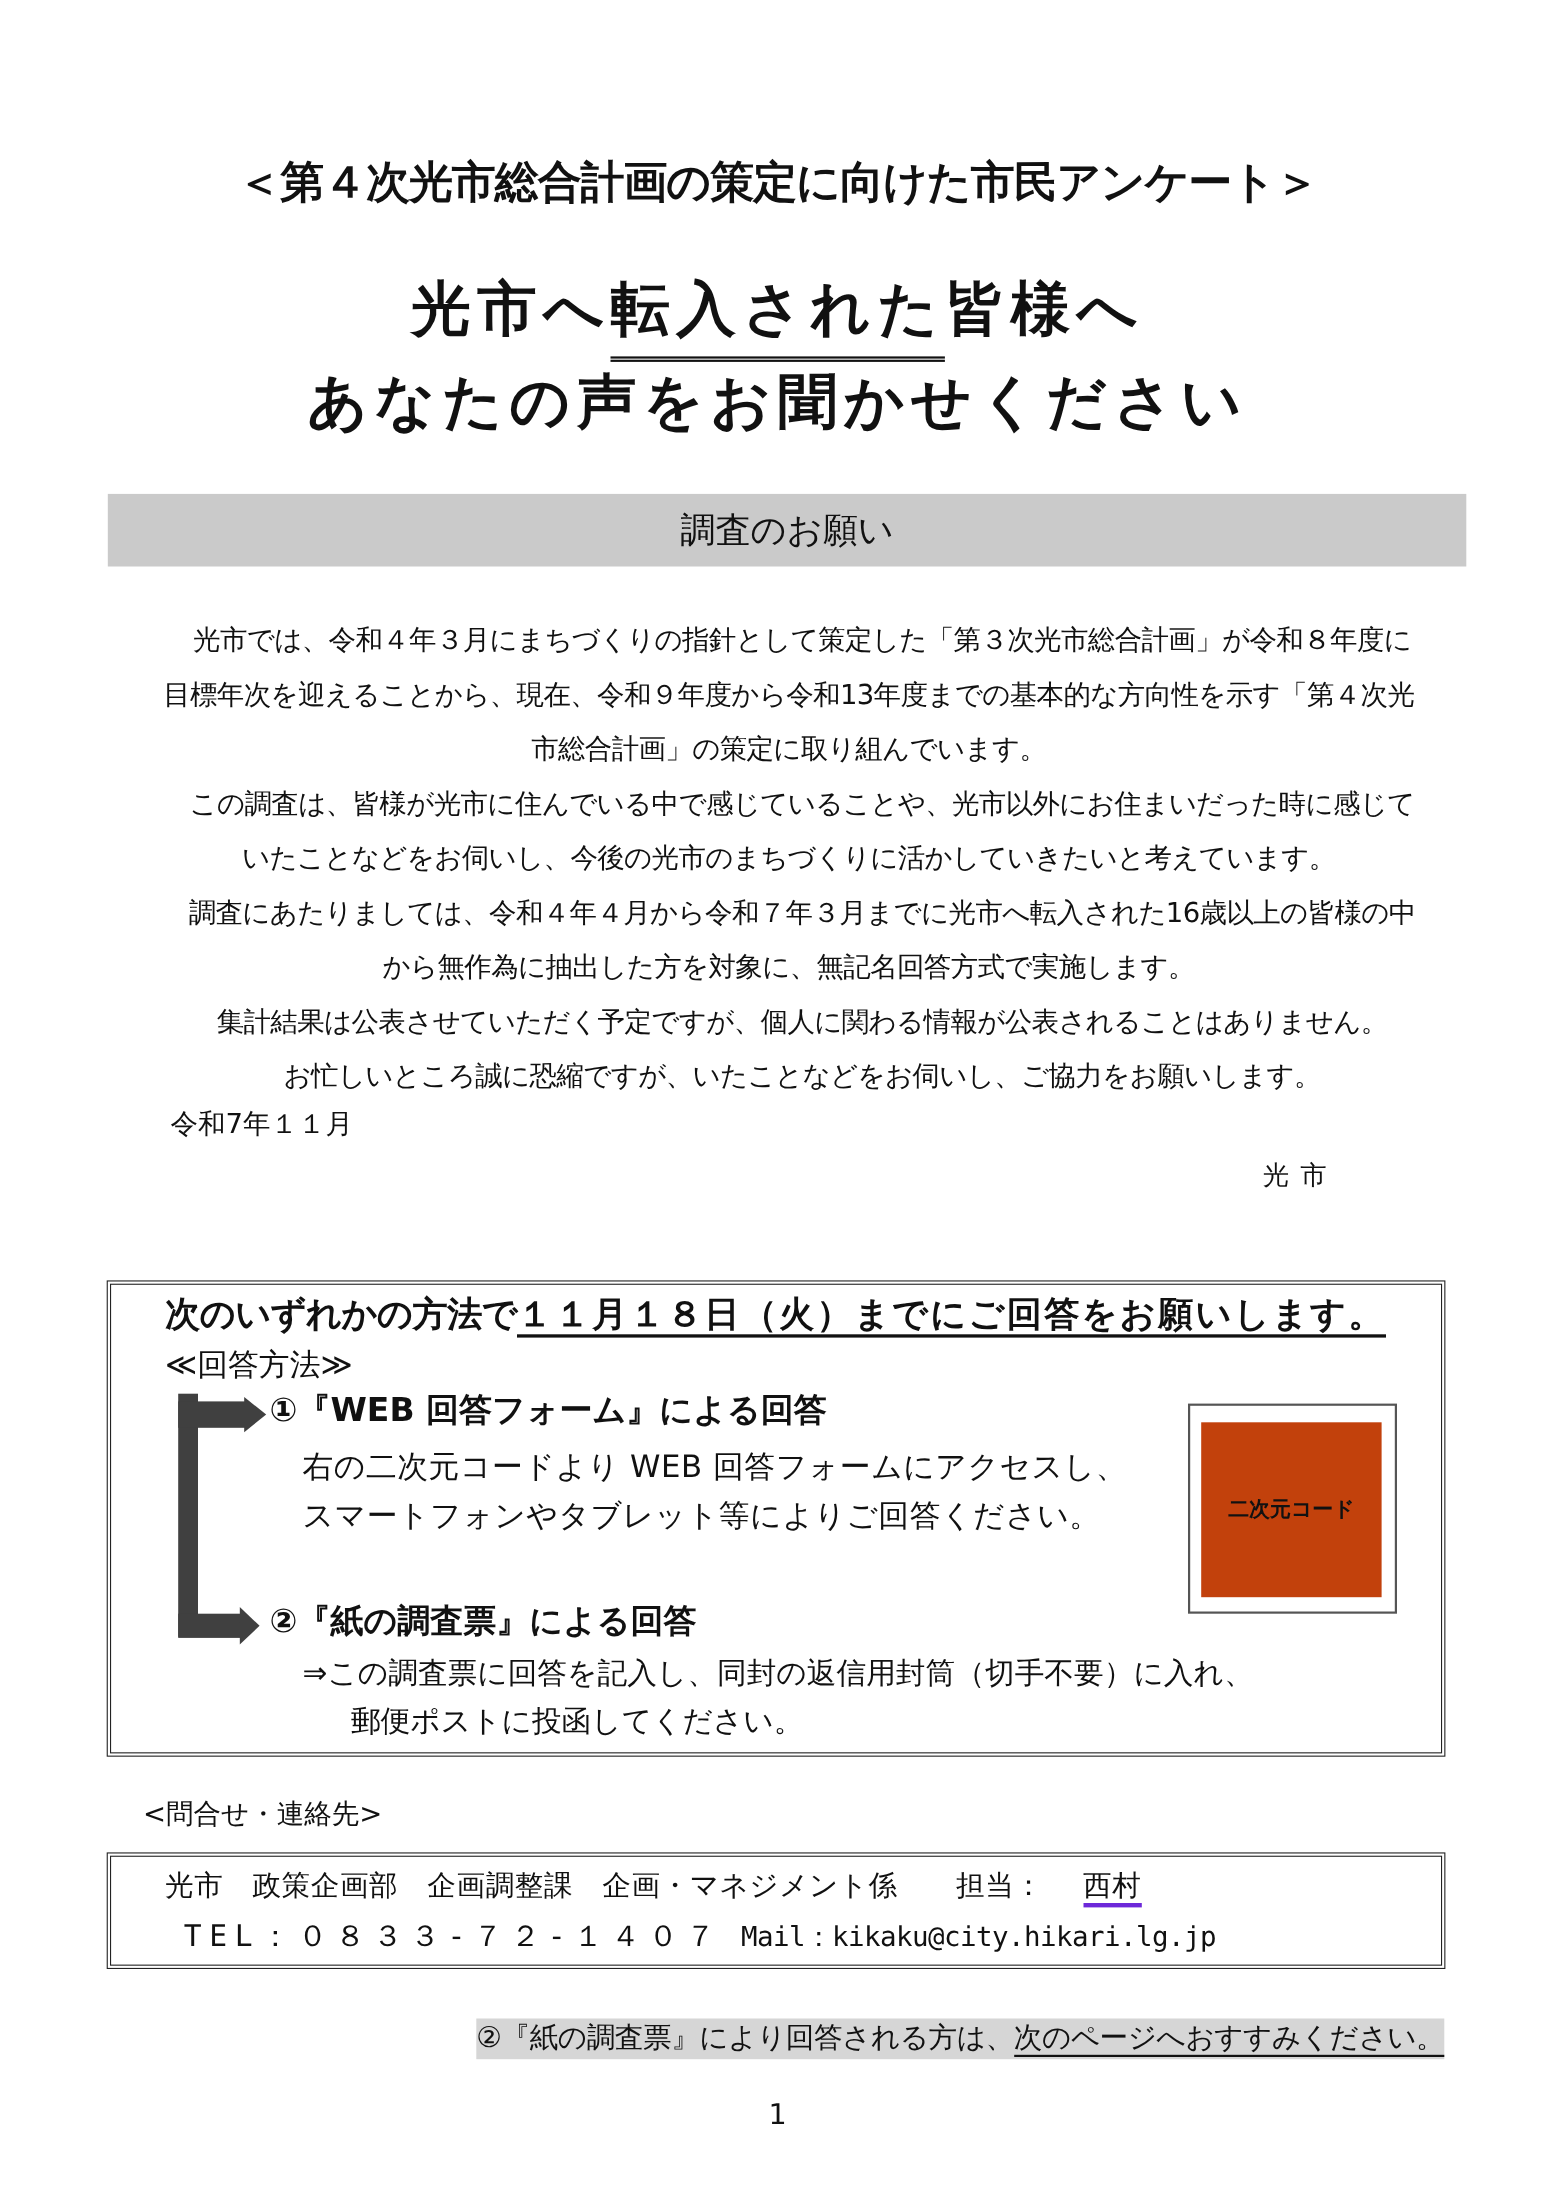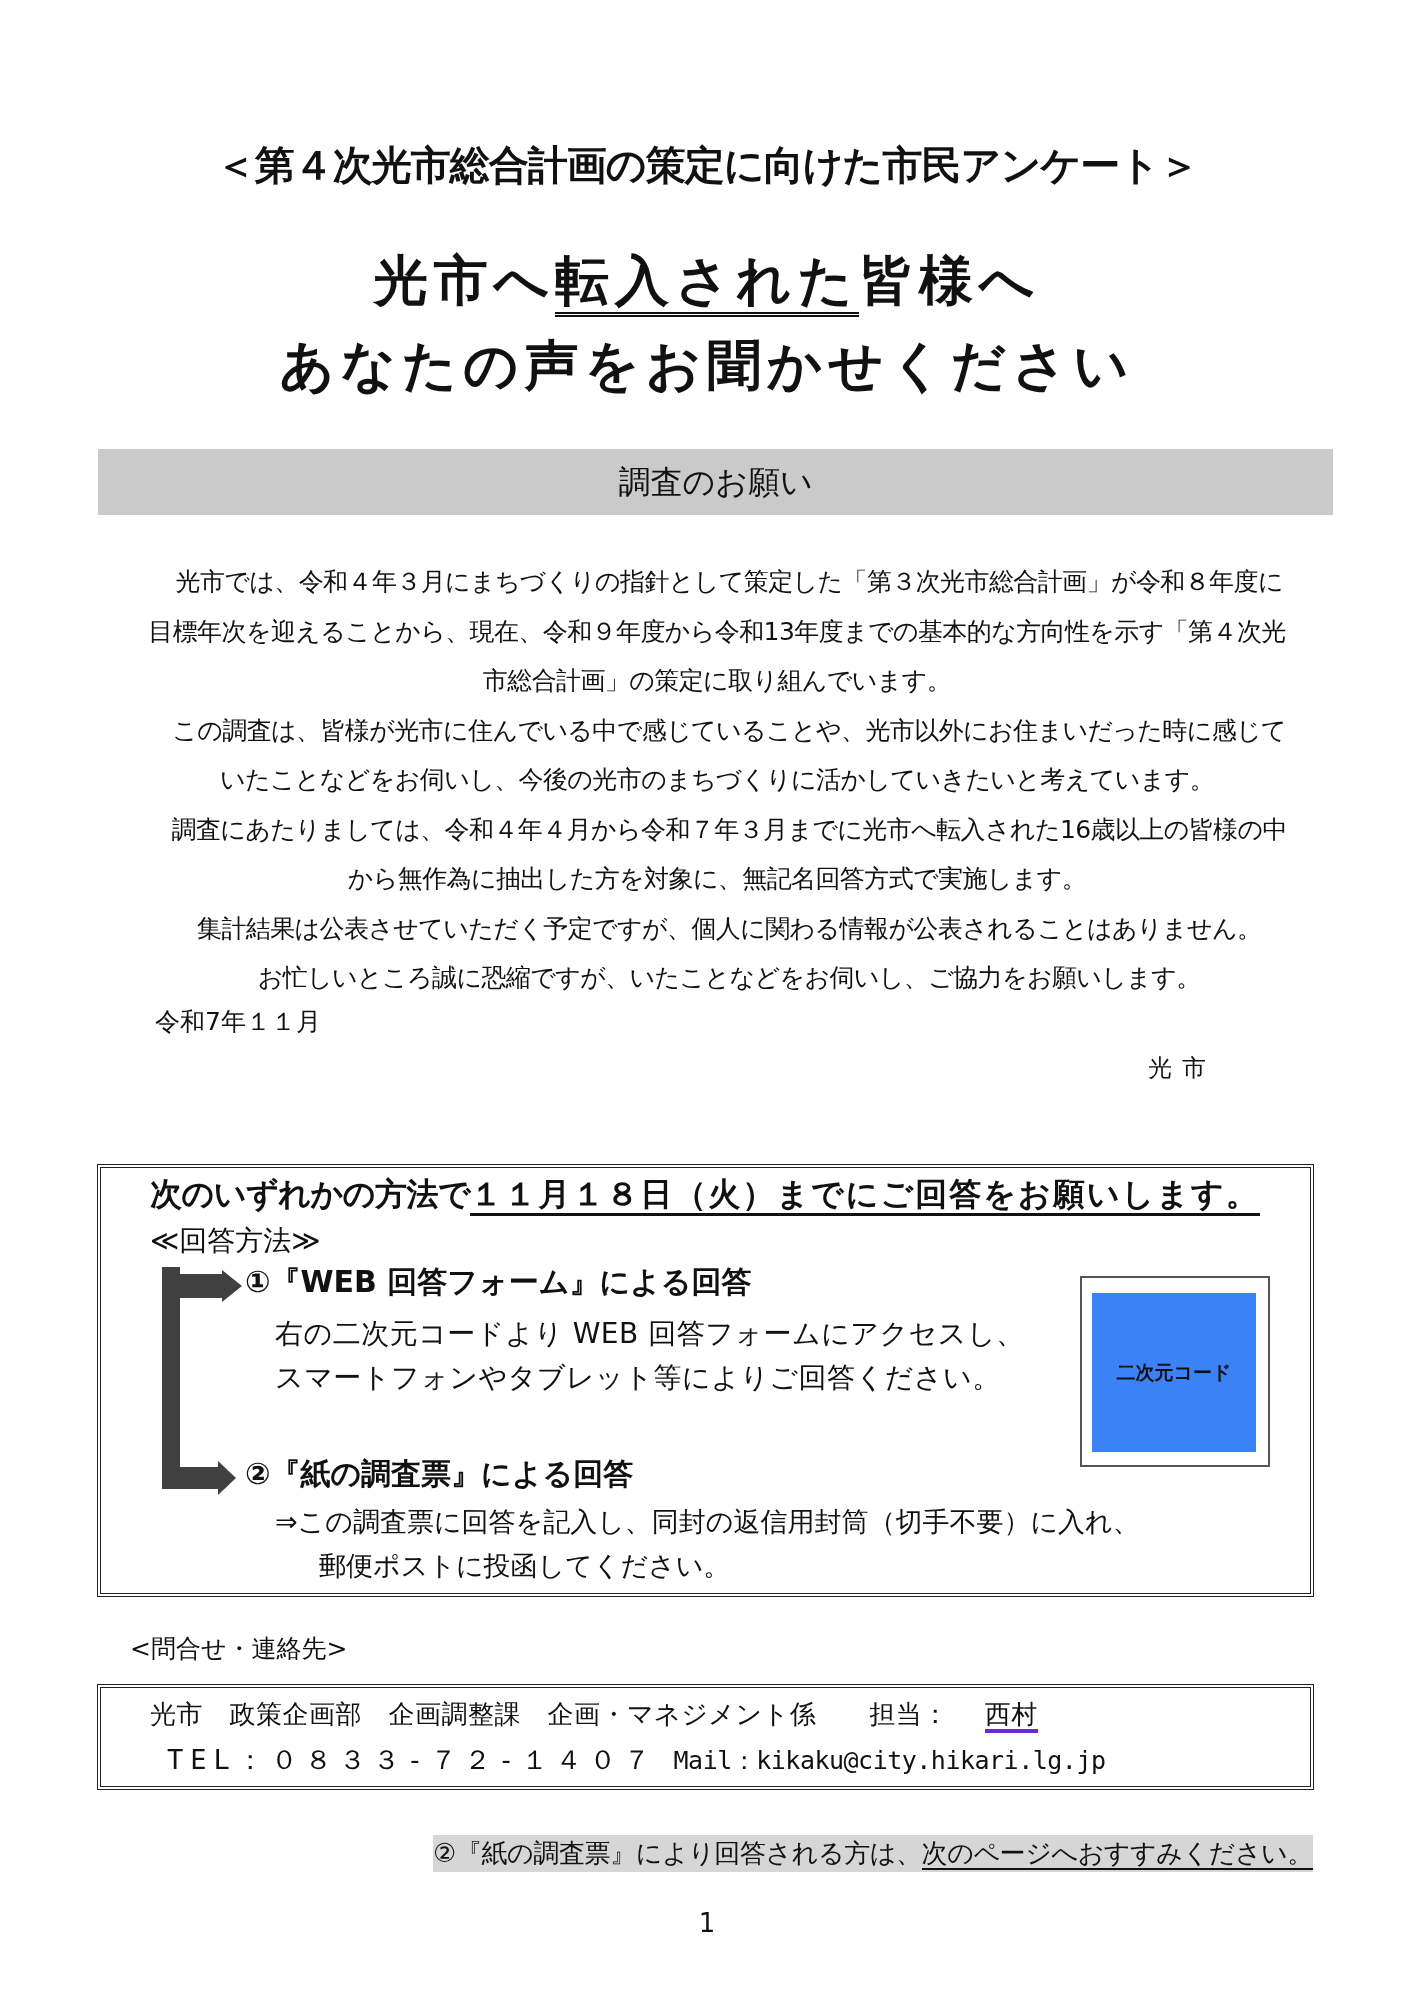--- a/index.html
+++ b/index.html
@@ -5,21 +5,21 @@
   html, body { margin: 0; padding: 0; background: #ffffff; }
   body { width: 1414px; height: 2000px; position: relative; overflow: hidden;
          font-family: "DejaVu Sans", "Liberation Sans", sans-serif; color: #111; }
   .abs { position: absolute; }
   .sub-title { left: 0; width: 1414px; top: 138px; text-align: center;
                font-size: 40px; font-weight: bold; letter-spacing: -1px; white-space: nowrap; }
   .main-title { left: 0; width: 1414px; text-align: center; font-size: 54px; font-weight: bold;
                 letter-spacing: 6px; white-space: nowrap; }
   .t1 { top: 245px; }
   .t2 { top: 330px; }
-  .dbl-u { border-bottom: 5px double #111; padding-bottom: 0px; }
+  .dbl-u { border-bottom: 5px double #111; padding-bottom: 12px; }
   .section-band { left: 98px; top: 449px; width: 1235px; height: 66px; background: #cacaca;
                   text-align: center; line-height: 66px; font-size: 32px; font-weight: normal; }
   .body-text { left: 102px; top: 555px; width: 1230px; font-size: 25px; line-height: 45.5px;
                letter-spacing: -0.6px; }
   .body-text p { margin: 4px; white-space: nowrap; text-align: center; }
   .date { left: 155px; top: 1005px; font-size: 25px; }
   .signer { left: 1148px; top: 1052px; font-size: 24px; letter-spacing: 10px; }
 
   .answer-box { left: 97px; top: 1164px; width: 1217px; height: 433px;
                 border: 4px double #222; box-sizing: border-box; }
@@ -34,21 +34,21 @@
   .arrow-tip2 { left: 218px; top: 1461px; width: 0; height: 0; border-top: 17px solid transparent;
                 border-bottom: 17px solid transparent; border-left: 18px solid #404040; }
   .opt-title { font-size: 30px; font-weight: bold; white-space: nowrap; }
   .o1 { left: 245px; top: 1262px; }
   .o1d { left: 275px; top: 1312px; font-size: 28px; line-height: 44px; white-space: nowrap; letter-spacing: 0.5px; }
   .o2 { left: 245px; top: 1454px; }
   .o2d { left: 275px; top: 1500px; font-size: 27px; line-height: 44px; white-space: nowrap; }
   .o2d .indent { padding-left: 44px; }
   .qr-outer { left: 1080px; top: 1276px; width: 190px; height: 191px; border: 2px solid #555;
               box-sizing: border-box; background: #fff; }
-  .qr-inner { left: 1092px; top: 1293px; width: 164px; height: 159px; background: #3b82f6;
+  .qr-inner { left: 1092px; top: 1293px; width: 164px; height: 159px; background: #c2410c;
               text-align: center; line-height: 159px; font-size: 19px; font-weight: bold; }
 
   .contact-label { left: 130px; top: 1632px; font-size: 25px; }
   .contact-box { left: 97px; top: 1684px; width: 1217px; height: 106px; border: 4px double #222;
                  box-sizing: border-box; }
   .c-line1 { left: 150px; top: 1697px; font-size: 26px; white-space: nowrap; letter-spacing: 0.5px; }
   .c-line1 .u { border-bottom: 4px solid #6d28d9; margin-left: 36px; }
   .c-line2 { left: 167px; top: 1742px; font-size: 27px; white-space: nowrap;
              font-family: "DejaVu Sans Mono", "Liberation Mono", monospace; }
   .c-line2 .tel { letter-spacing: 7px; }

